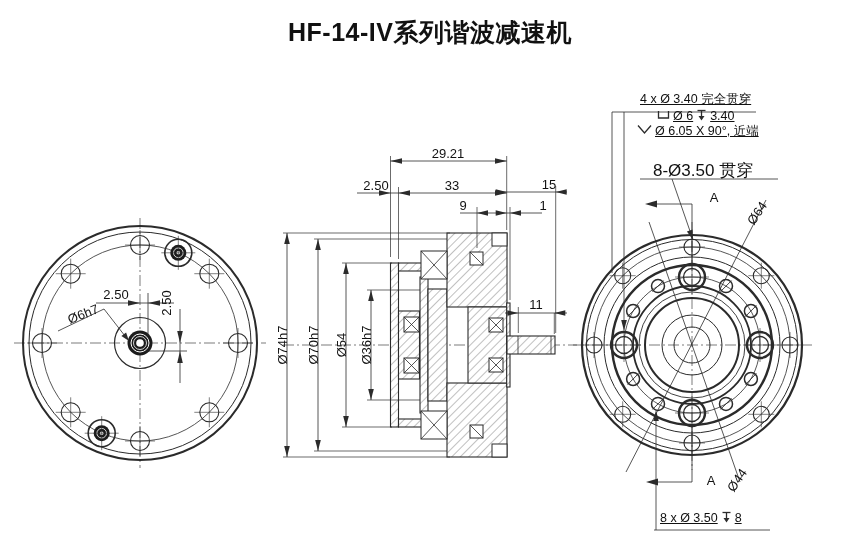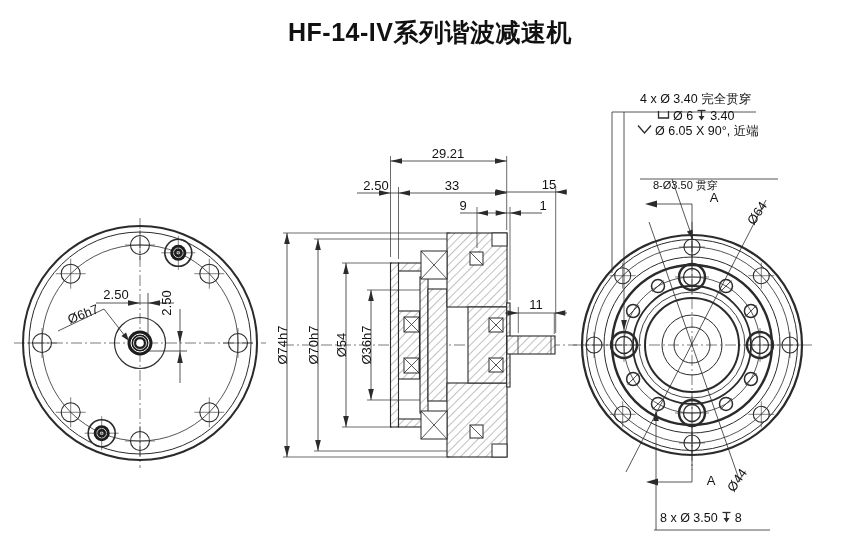--- a/index.html
+++ b/index.html
@@ -6,21 +6,21 @@
   .canvas{position:relative;width:860px;height:557px;background:#fff;overflow:hidden;
           font-family:"Liberation Sans","DejaVu Sans",sans-serif;color:#111;}
   .title{position:absolute;left:0;right:0;top:16px;text-align:center;
          font-size:25px;font-weight:600;color:#111;letter-spacing:.5px;}
   svg.art{position:absolute;left:0;top:0;}
   .lbl{position:absolute;font-size:13px;color:#111;white-space:nowrap;line-height:1;}
   .ctr{transform:translate(-50%,-50%);}
   .rot90{transform:translate(-50%,-50%) rotate(-90deg);}
   .rot55{transform:translate(-50%,-50%) rotate(-55deg);}
   .rot21{transform:translate(-50%,-50%) rotate(-21deg);}
-  .callout{font-size:12.5px;display:flex;align-items:center;gap:3px;}
+  .callout{font-size:12.5px;display:flex;align-items:center;gap:3px;text-decoration:underline;}
   .ico{display:inline-block;}
 </style>
 </head>
 <body>
 
 <div class="canvas">
 
   <div class="title">HF-14-IV系列谐波减速机</div>
 
   <svg class="art" width="860" height="557" viewBox="0 0 860 557">
@@ -354,21 +354,21 @@
   </div>
   <div class="lbl callout" style="left:637px;top:124px;">
     <span class="ico">
       <svg width="15" height="11" viewBox="0 0 15 11">
           <path d="M1 1.5 L7.5 9 L14 1.5" fill="none" stroke="#2b2b2b" stroke-width="1.3"></path>
         </svg>
     </span>
     <span>Ø 6.05 X 90°, 近端</span>
   </div>
 
-  <div class="lbl" style="left:653px;top:162px;font-size:11px;margin-top:18px;">8-Ø3.50 贯穿</div>
+  <div class="lbl" style="left:653px;top:162px;font-size:17px;">8-Ø3.50 贯穿</div>
 
   <div class="lbl ctr" style="left:714px;top:197px;">A</div>
   <div class="lbl rot55" style="left:757px;top:213px;">Ø64</div>
   <div class="lbl rot55" style="left:737px;top:480px;">Ø44</div>
   <div class="lbl ctr" style="left:711px;top:480px;">A</div>
 
   <div class="lbl callout" style="left:660px;top:511px;">
     <span>8 x Ø 3.50</span>
     <span class="ico">
       <svg width="11" height="12" viewBox="0 0 11 12">

